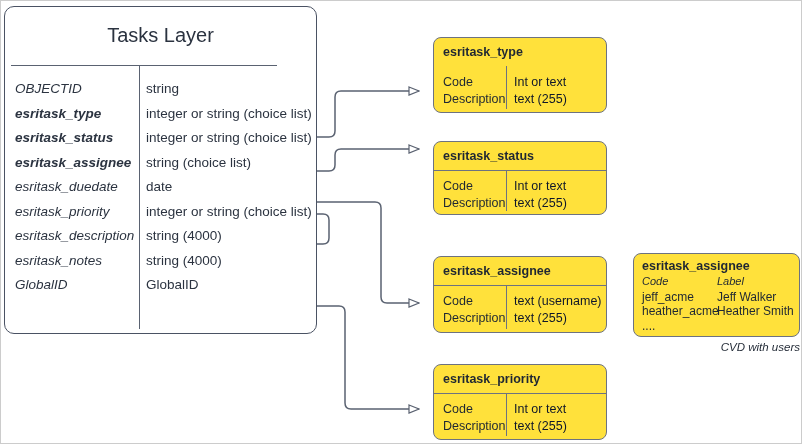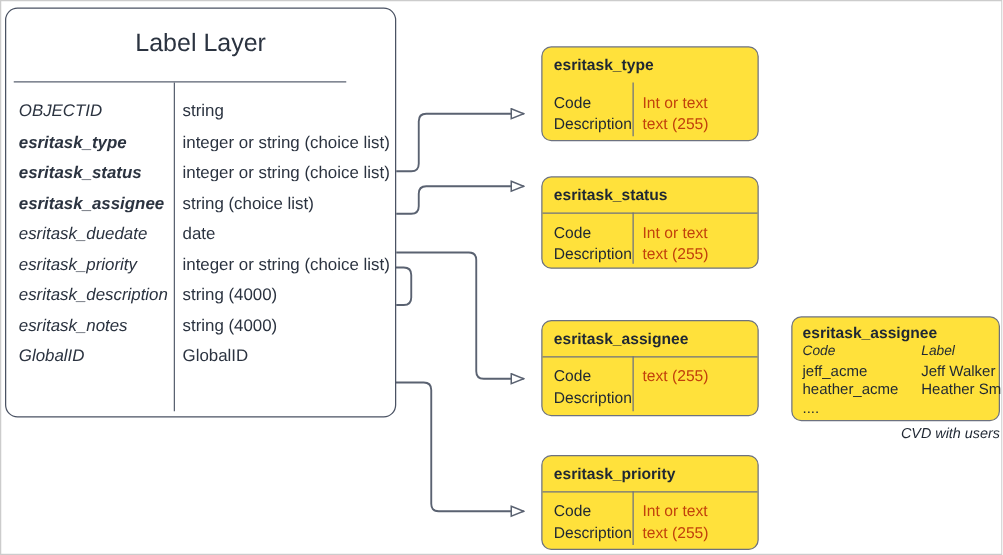--- a/index.html
+++ b/index.html
@@ -139,21 +139,21 @@
     font-size: 12.5px;
     color: #1f2733;
     line-height: 17px;
     white-space: nowrap;
   }
   .cvd-col-right {
     position: absolute;
     left: 80px;
     top: 36px;
     font-size: 12.5px;
-    color: #c2410c;
+    color: #0f172a;
     line-height: 17px;
     white-space: nowrap;
   }
 
   
   .users-box {
     position: absolute;
     left: 632px;
     top: 252px;
     width: 167px;
@@ -187,21 +187,20 @@
   }
   .users-row .c1 {
     position: absolute;
     left: 0;
     top: 0;
   }
   .users-row .c2 {
     position: absolute;
     left: 75px;
     top: 0;
-    margin-left: 20px;
   }
   .users-row.hdr { font-style: italic; font-size: 11px; }
   .users-caption {
     position: absolute;
     left: 632px;
     top: 340px;
     width: 167px;
     text-align: right;
     font-size: 11.5px;
     font-style: italic;
@@ -223,21 +222,21 @@
     <path d="M316,136 L328,136 Q334,136 334,130 L334,96 Q334,90 340,90 L418,90" fill="none" stroke="#5a6271" stroke-width="1.5" marker-end="url(#arrowOpen)"></path>
 
     <path d="M316,170 L328,170 Q334,170 334,164 L334,154 Q334,148 340,148 L418,148" fill="none" stroke="#5a6271" stroke-width="1.5" marker-end="url(#arrowOpen)"></path>
 
     <path d="M316,201 L374,201 Q380,201 380,207 L380,296 Q380,302 386,302 L418,302" fill="none" stroke="#5a6271" stroke-width="1.5" marker-end="url(#arrowOpen)"></path>
 
     <path d="M316,243 L322,243 Q328,243 328,237 L328,219 Q328,213 322,213 L30,213 Q24,213 24,219 L24,299 Q24,305 30,305 L338,305 Q344,305 344,311 L344,402 Q344,408 350,408 L418,408" fill="none" stroke="#5a6271" stroke-width="1.5" marker-end="url(#arrowOpen)"></path>
   </svg>
 
   <div class="main-entity">
-    <div class="main-title">Label Layer</div>
+    <div class="main-title">Tasks Layer</div>
     <div class="main-title-rule"></div>
     <div class="main-col-rule"></div>
 
     <div class="field-list">
       <div class="field-row">
         <span class="field-name">OBJECTID</span>
         <span class="field-type">string</span>
       </div>
       <div class="field-row bold">
         <span class="field-name">esritask_type</span>
@@ -303,20 +302,21 @@
 
   <div class="cvd-box" style="left:432px; top:255px; width:174px; height:77px;">
     <div class="cvd-title">esritask_assignee</div>
     <div class="cvd-hrule"></div>
     <div class="cvd-vrule"></div>
     <div class="cvd-col-left">
       <div>Code</div>
       <div>Description</div>
     </div>
     <div class="cvd-col-right">
+      <div>text  (username)</div>
       <div>text (255)</div>
     </div>
   </div>
 
   <div class="cvd-box" style="left:432px; top:363px; width:174px; height:76px;">
     <div class="cvd-title">esritask_priority</div>
     <div class="cvd-hrule"></div>
     <div class="cvd-vrule"></div>
     <div class="cvd-col-left">
       <div>Code</div>

